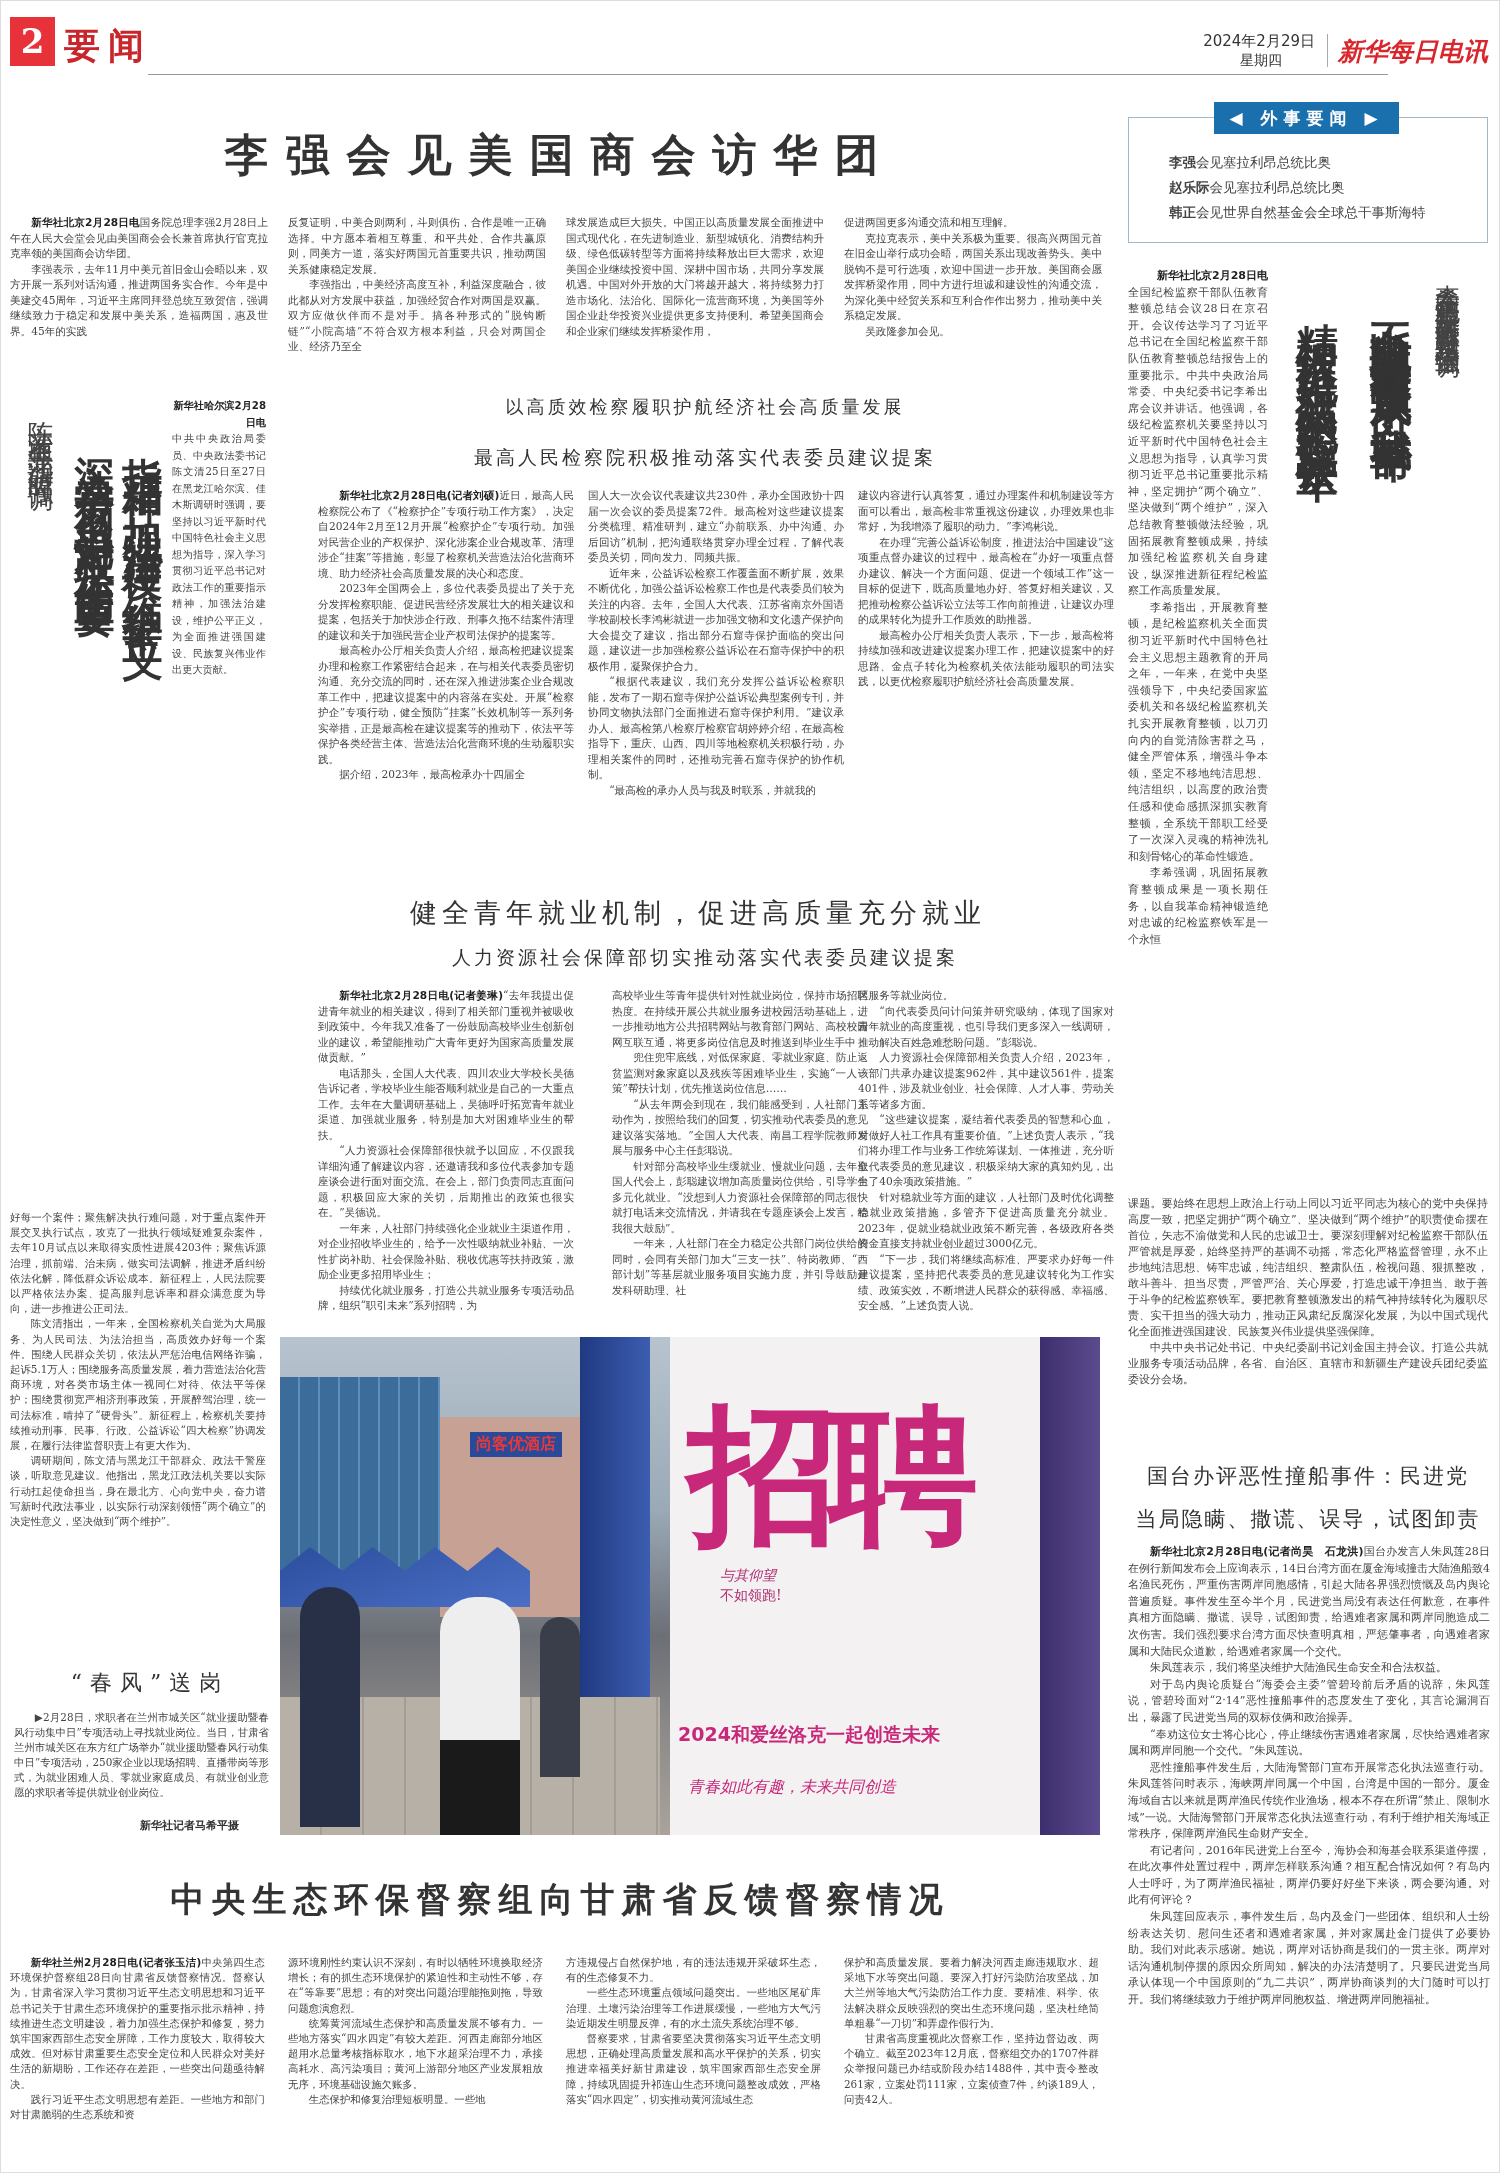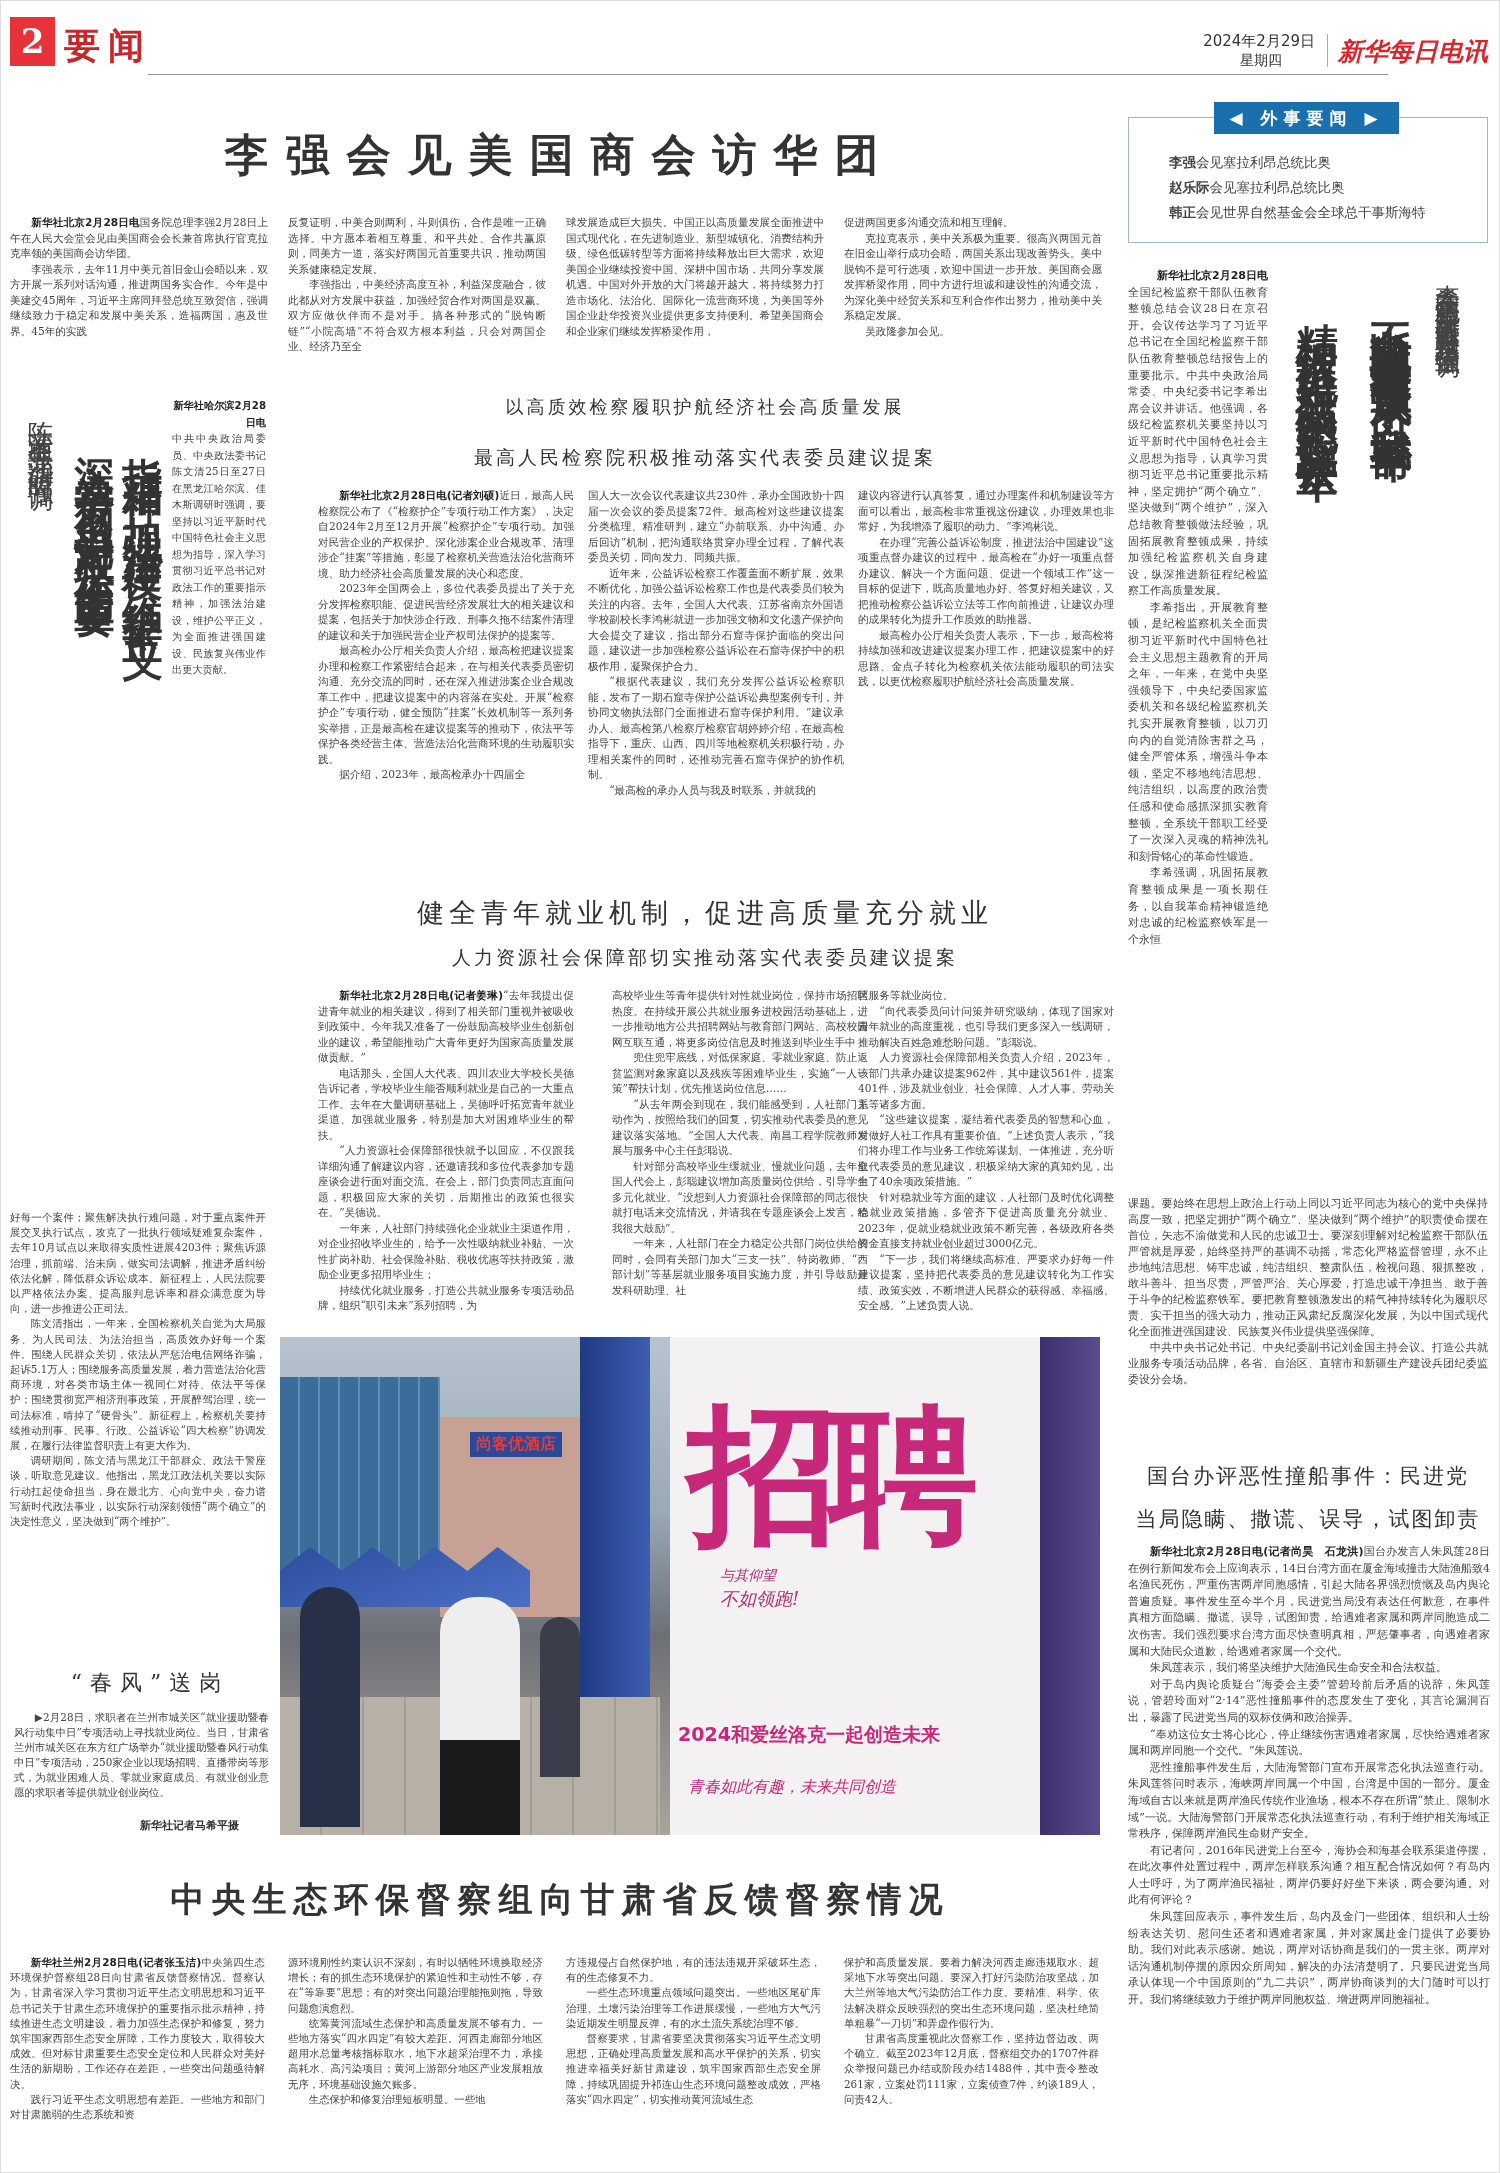--- a/index.html
+++ b/index.html
@@ -85,21 +85,21 @@
     <p style="text-indent: 2em;">近年来，公益诉讼检察工作覆盖面不断扩展，效果不断优化，加强公益诉讼检察工作也是代表委员们较为关注的内容。去年，全国人大代表、江苏省南京外国语学校副校长李鸿彬就进一步加强文物和文化遗产保护向大会提交了建议，指出部分石窟寺保护面临的突出问题，建议进一步加强检察公益诉讼在石窟寺保护中的积极作用，凝聚保护合力。</p>
     <p style="text-indent: 2em;">“根据代表建议，我们充分发挥公益诉讼检察职能，发布了一期石窟寺保护公益诉讼典型案例专刊，并协同文物执法部门全面推进石窟寺保护利用。”建议承办人、最高检第八检察厅检察官胡婷婷介绍，在最高检指导下，重庆、山西、四川等地检察机关积极行动，办理相关案件的同时，还推动完善石窟寺保护的协作机制。</p>
     <p style="text-indent: 2em;">“最高检的承办人员与我及时联系，并就我的</p>
   </div>
 <div class="abs txt" style="left:858px;top:488px;width:256px;height:380px;">
     <p style="text-indent:0">建议内容进行认真答复，通过办理案件和机制建设等方面可以看出，最高检非常重视这份建议，办理效果也非常好，为我增添了履职的动力。”李鸿彬说。</p>
     <p style="text-indent: 2em;">在办理“完善公益诉讼制度，推进法治中国建设”这项重点督办建议的过程中，最高检在“办好一项重点督办建议、解决一个方面问题、促进一个领域工作”这一目标的促进下，既高质量地办好、答复好相关建议，又把推动检察公益诉讼立法等工作向前推进，让建议办理的成果转化为提升工作质效的助推器。</p>
     <p style="text-indent: 2em;">最高检办公厅相关负责人表示，下一步，最高检将持续加强和改进建议提案办理工作，把建议提案中的好思路、金点子转化为检察机关依法能动履职的司法实践，以更优检察履职护航经济社会高质量发展。</p>
   </div>
 
-<div class="abs" style="left:300px;top:895px;width:810px;text-align:center;font-size:27px;color:#333;letter-spacing:5px;font-family:'DejaVu Serif',serif;">健全青年就业机制，促进高质量充分就业</div>
+<div class="abs" style="left:293px;top:895px;width:810px;text-align:center;font-size:27px;color:#333;letter-spacing:5px;font-family:'DejaVu Serif',serif;">健全青年就业机制，促进高质量充分就业</div>
 <div class="abs" style="left:300px;top:945px;width:810px;text-align:center;font-size:19px;color:#333;letter-spacing:3px;font-family:'DejaVu Sans',sans-serif;">人力资源社会保障部切实推动落实代表委员建议提案</div>
 <div class="abs txt" style="left:318px;top:988px;width:256px;height:340px;">
   <p><span class="lead">新华社北京2月28日电(记者姜琳)</span><span>“去年我提出促进青年就业的相关建议，得到了相关部门重视并被吸收到政策中。今年我又准备了一份鼓励高校毕业生创新创业的建议，希望能推动广大青年更好为国家高质量发展做贡献。”</span></p>
     <p style="text-indent: 2em;">电话那头，全国人大代表、四川农业大学校长吴德告诉记者，学校毕业生能否顺利就业是自己的一大重点工作。去年在大量调研基础上，吴德呼吁拓宽青年就业渠道、加强就业服务，特别是加大对困难毕业生的帮扶。</p>
     <p style="text-indent: 2em;">“人力资源社会保障部很快就予以回应，不仅跟我详细沟通了解建议内容，还邀请我和多位代表参加专题座谈会进行面对面交流。在会上，部门负责同志直面问题，积极回应大家的关切，后期推出的政策也很实在。”吴德说。</p>
     <p style="text-indent: 2em;">一年来，人社部门持续强化企业就业主渠道作用，对企业招收毕业生的，给予一次性吸纳就业补贴、一次性扩岗补助、社会保险补贴、税收优惠等扶持政策，激励企业更多招用毕业生；</p>
     <p style="text-indent: 2em;">持续优化就业服务，打造公共就业服务专项活动品牌，组织“职引未来”系列招聘，为</p>
 </div>
 <div class="abs txt" style="left:588px;top:988px;width:256px;height:340px;margin-left:24px;">
     <p style="text-indent:0">高校毕业生等青年提供针对性就业岗位，保持市场招聘热度。在持续开展公共就业服务进校园活动基础上，进一步推动地方公共招聘网站与教育部门网站、高校校园网互联互通，将更多岗位信息及时推送到毕业生手中；</p>
@@ -128,21 +128,21 @@
 
   <div class="abs" style="left:0;top:360px;width:380px;height:138px;background:repeating-linear-gradient(90deg,#b7b0a7 0 40px,#a49d93 40px 42px);"></div>
 
   <div class="abs" style="left:20px;top:250px;width:60px;height:240px;background:#273047;border-radius:30px 30px 0 0;"></div>
   <div class="abs" style="left:160px;top:260px;width:80px;height:238px;background:linear-gradient(180deg,#eee 0 60%,#1a1a1a 60%);border-radius:35px 35px 0 0;"></div>
   <div class="abs" style="left:260px;top:280px;width:40px;height:160px;background:#3a3d4a;border-radius:20px 20px 0 0;"></div>
 
   <div class="abs" style="left:390px;top:0;width:370px;height:498px;background:#f4f1f3;">
     <div class="abs" style="left:18px;top:40px;font-size:150px;font-weight:bold;color:#c8287a;font-family:'DejaVu Serif',serif;letter-spacing:-10px;">招聘</div>
     <div class="abs" style="left:50px;top:230px;font-size:14px;color:#b03070;font-style:italic;">与其仰望</div>
-    <div class="abs" style="left:50px;top:250px;font-size:18px;color:#b03070;font-style:italic;">不如领跑!</div>
+    <div class="abs" style="left:50px;top:250px;font-size:14px;color:#b03070;">不如领跑!</div>
     <div class="abs" style="left:8px;top:385px;width:350px;font-size:19px;font-weight:bold;color:#c8287a;font-family:'DejaVu Sans',sans-serif;">2024和爱丝洛克一起创造未来</div>
     <div class="abs" style="left:18px;top:440px;font-size:16px;color:#c8287a;font-style:italic;">青春如此有趣，未来共同创造</div>
   </div>
   <div class="abs" style="left:760px;top:0;width:60px;height:498px;background:linear-gradient(90deg,#3d2f6d,#5c4a8e);"></div>
 </div>
 
 <div class="abs" style="left:40px;top:1668px;width:220px;text-align:center;font-size:22px;color:#333;letter-spacing:8px;">“春风”送岗</div>
 <div class="abs txt" style="left:14px;top:1710px;width:255px;height:110px;font-size:10.4px;line-height:15px;">
     <p style="text-indent:2em">▶2月28日，求职者在兰州市城关区“就业援助暨春风行动集中日”专项活动上寻找就业岗位。当日，甘肃省兰州市城关区在东方红广场举办“就业援助暨春风行动集中日”专项活动，250家企业以现场招聘、直播带岗等形式，为就业困难人员、零就业家庭成员、有就业创业意愿的求职者等提供就业创业岗位。</p>
   </div>

